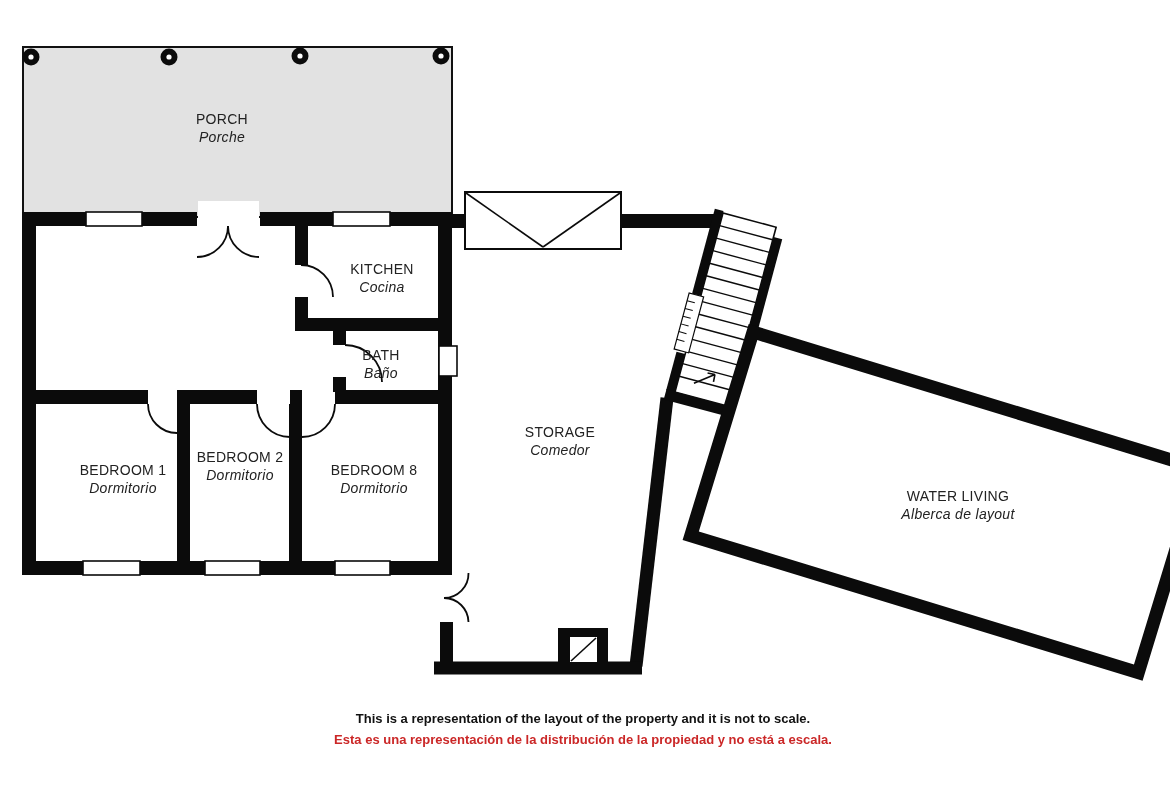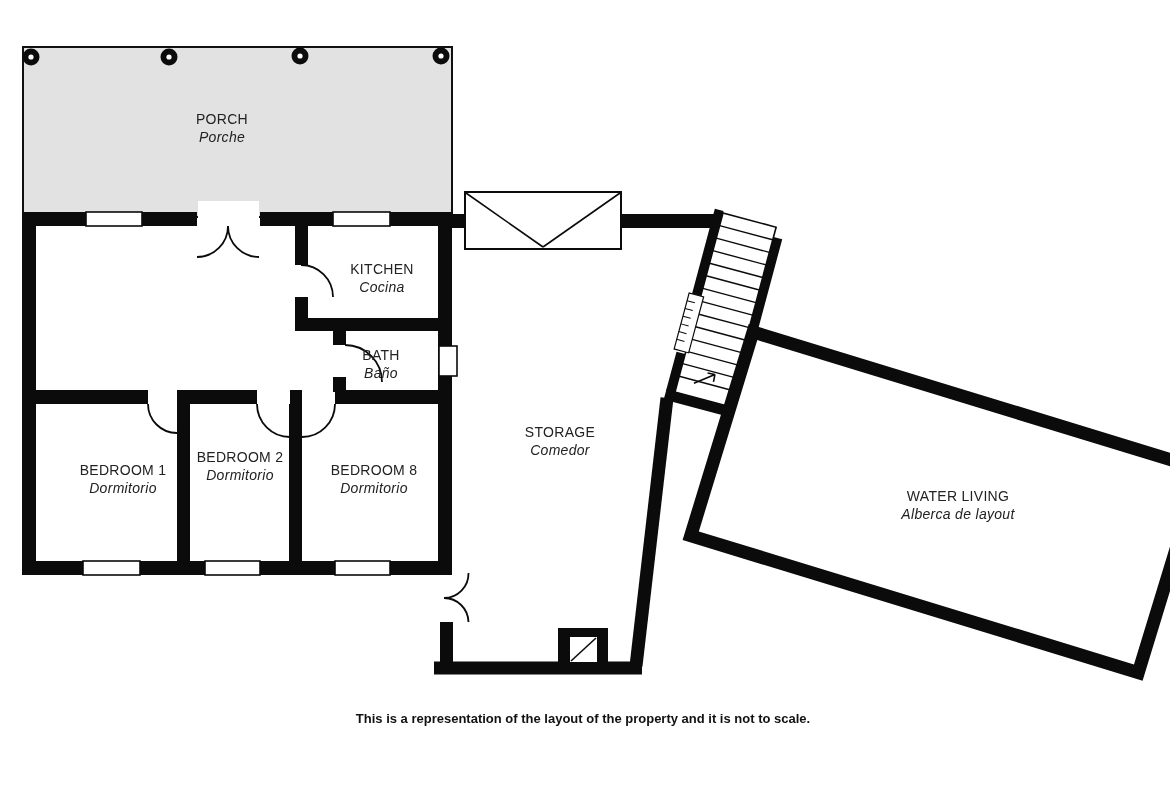--- a/index.html
+++ b/index.html
@@ -220,15 +220,16 @@
     <div class="es">Comedor</div>
   </div>
 
   <div class="room-label" style="left:958px;top:505px;">
     <div class="en">WATER LIVING</div>
     <div class="es">Alberca de layout</div>
   </div>
 
   <div class="disclaimer">
     <div class="en">This is a representation of the layout of the property and it is not to scale.</div>
+    <div class="es">Esta es una representación de la distribución de la propiedad y no está a escala.</div>
   </div>
 
 </div>
 
 </body></html>

